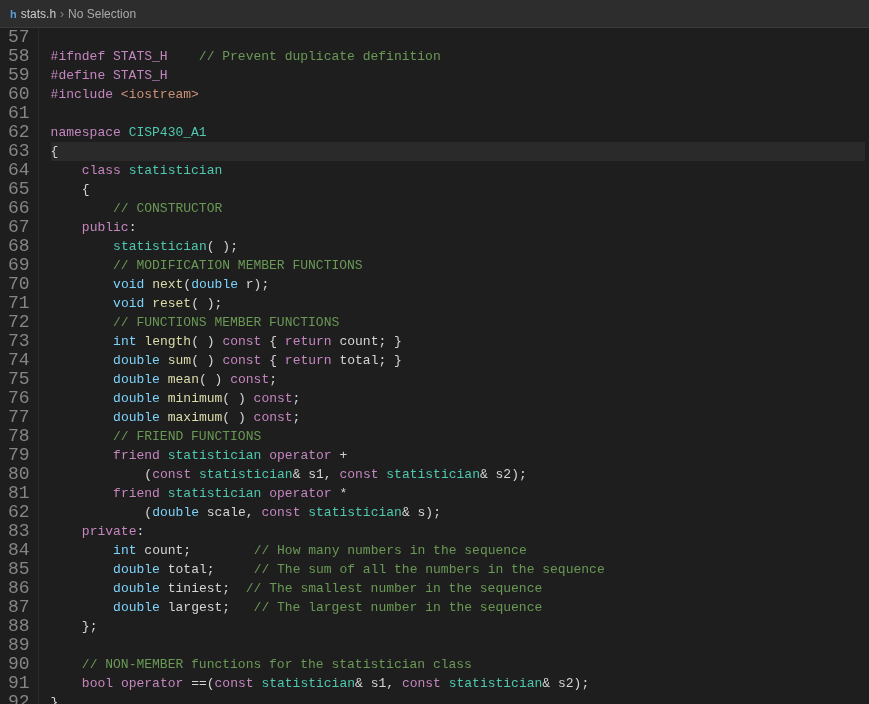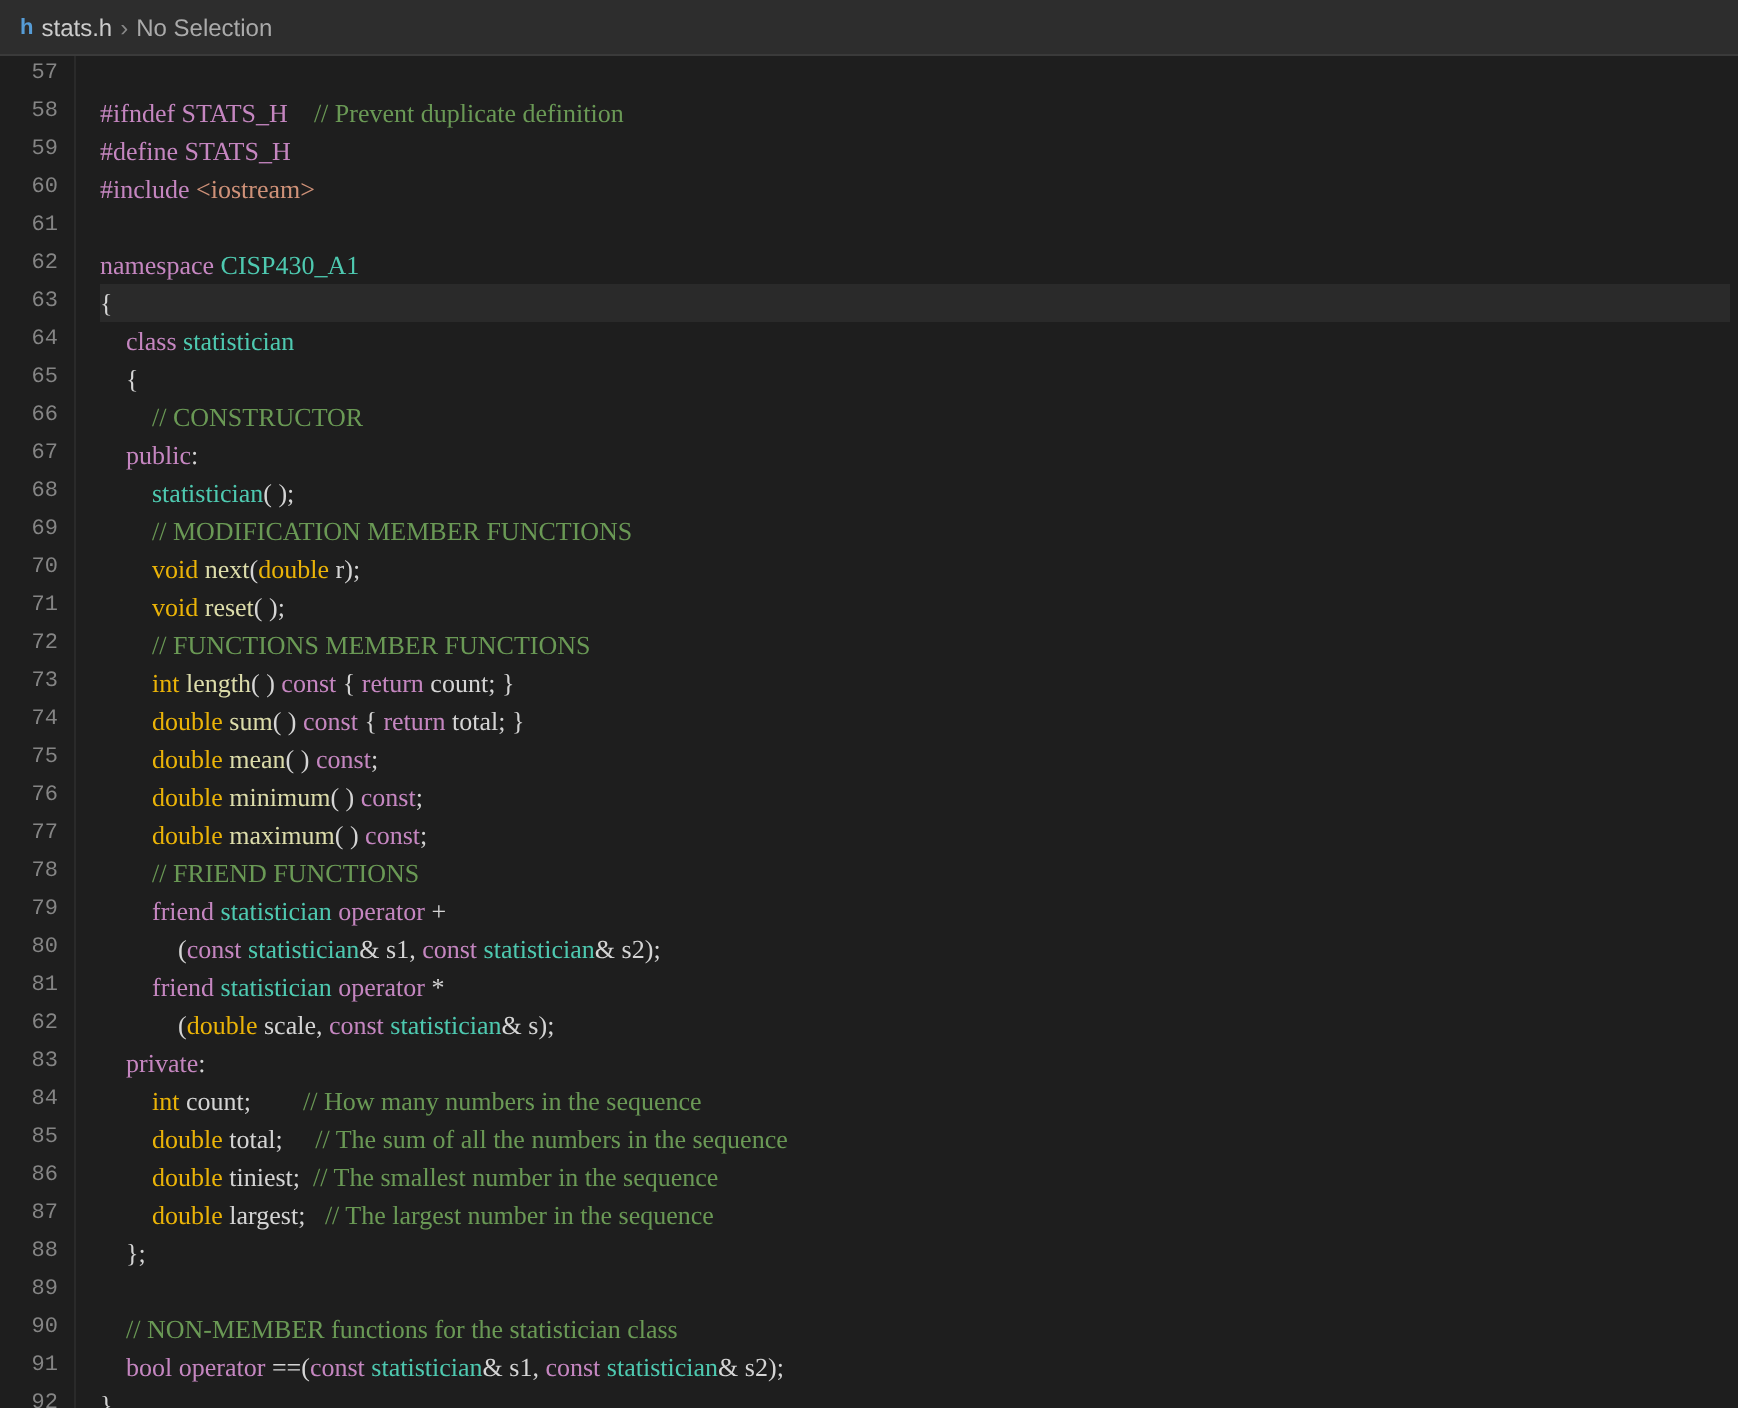--- a/index.html
+++ b/index.html
@@ -45,39 +45,38 @@
       color: #858585;
       padding: 0 8px 0 8px;
       text-align: right;
       user-select: none;
       min-width: 38px;
       border-right: 1px solid #2a2a2a;
       overflow: hidden;
     }
     .line-numbers div {
       line-height: 19px;
-      font-size: 11px;
+      font-size: 18px;
     }
     .code-content {
       flex: 1;
       padding: 0 4px 0 12px;
       overflow: hidden;
-      font-family: Liberation Serif, serif;
     }
     .code-line {
       line-height: 19px;
       white-space: pre;
       font-size: 13px;
     }
     .code-line.active-line {
       background: #2a2a2a;
     }
     
     .kw { color: #c586c0; } 
-    .kw-blue { color: #eab308; } 
+    .kw-blue { color: #7dd3fc; } 
     .type { color: #4ec9b0; } 
     .fn { color: #dcdcaa; } 
     .comment { color: #6a9955; }
     .preprocessor { color: #c586c0; }
     .preprocessor-val { color: #ce9178; text-align: right; }
     .plain { color: #d4d4d4; }
     .ns { color: #4ec9b0; }
   </style>
 </head>
 <body>

